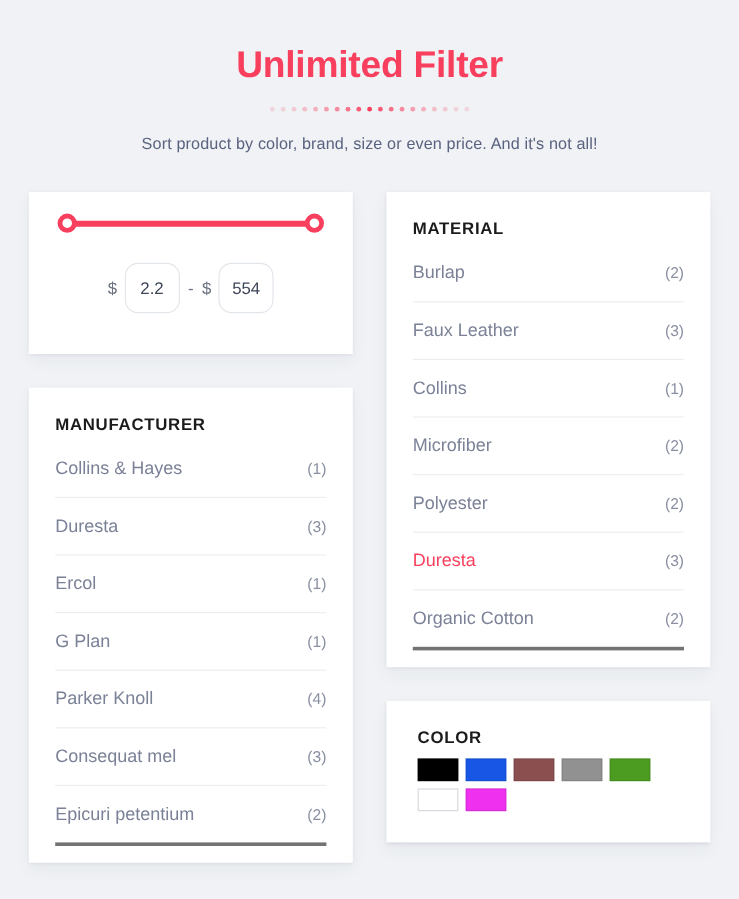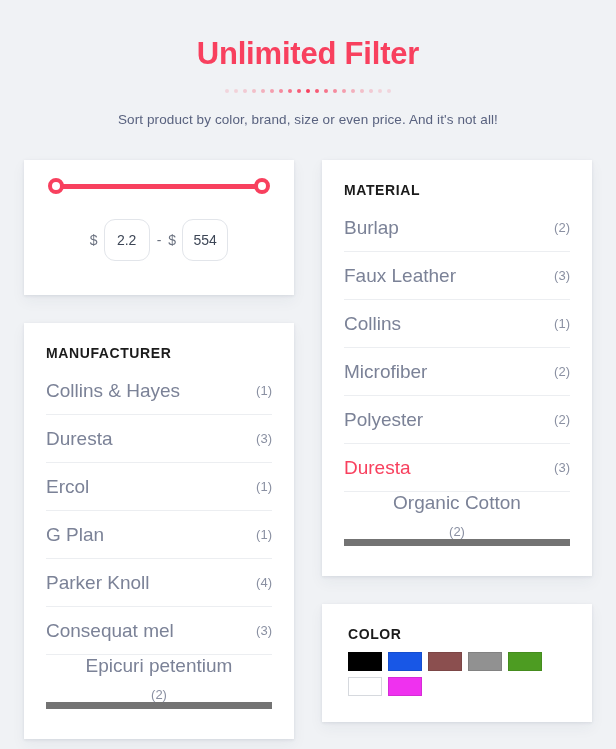--- a/index.html
+++ b/index.html
@@ -132,43 +132,42 @@
     padding: 0;
   }
   .price-dash {
     font-size: 14px;
     color: #6b7280;
     padding: 0 1px;
   }
 
   
   .card-list {
-    padding: 22px 22px 30px;
+    padding: 22px 22px 14px;
   }
   .card-title {
     font-size: 14px;
     font-weight: bold;
     color: #1b1b1b;
     letter-spacing: 0.6px;
     margin: 0 0 6px;
   }
   .filter-item {
     display: flex;
     align-items: center;
     justify-content: space-between;
     height: 47px;
     border-bottom: 1px solid #eceef1;
     cursor: pointer;
   }
   .filter-item:last-child {
-    border-bottom: 7px solid #737373;
-    flex-direction: column;
+    border-bottom: 3px solid #737373;
   }
   .filter-label {
-    font-size: 19px;
+    font-size: 15px;
     color: #7b8297;
     text-align: center;
   }
   .filter-item.active .filter-label {
     color: #f8405e;
   }
   .filter-count {
     font-size: 13px;
     color: #8a90a2;
   }

